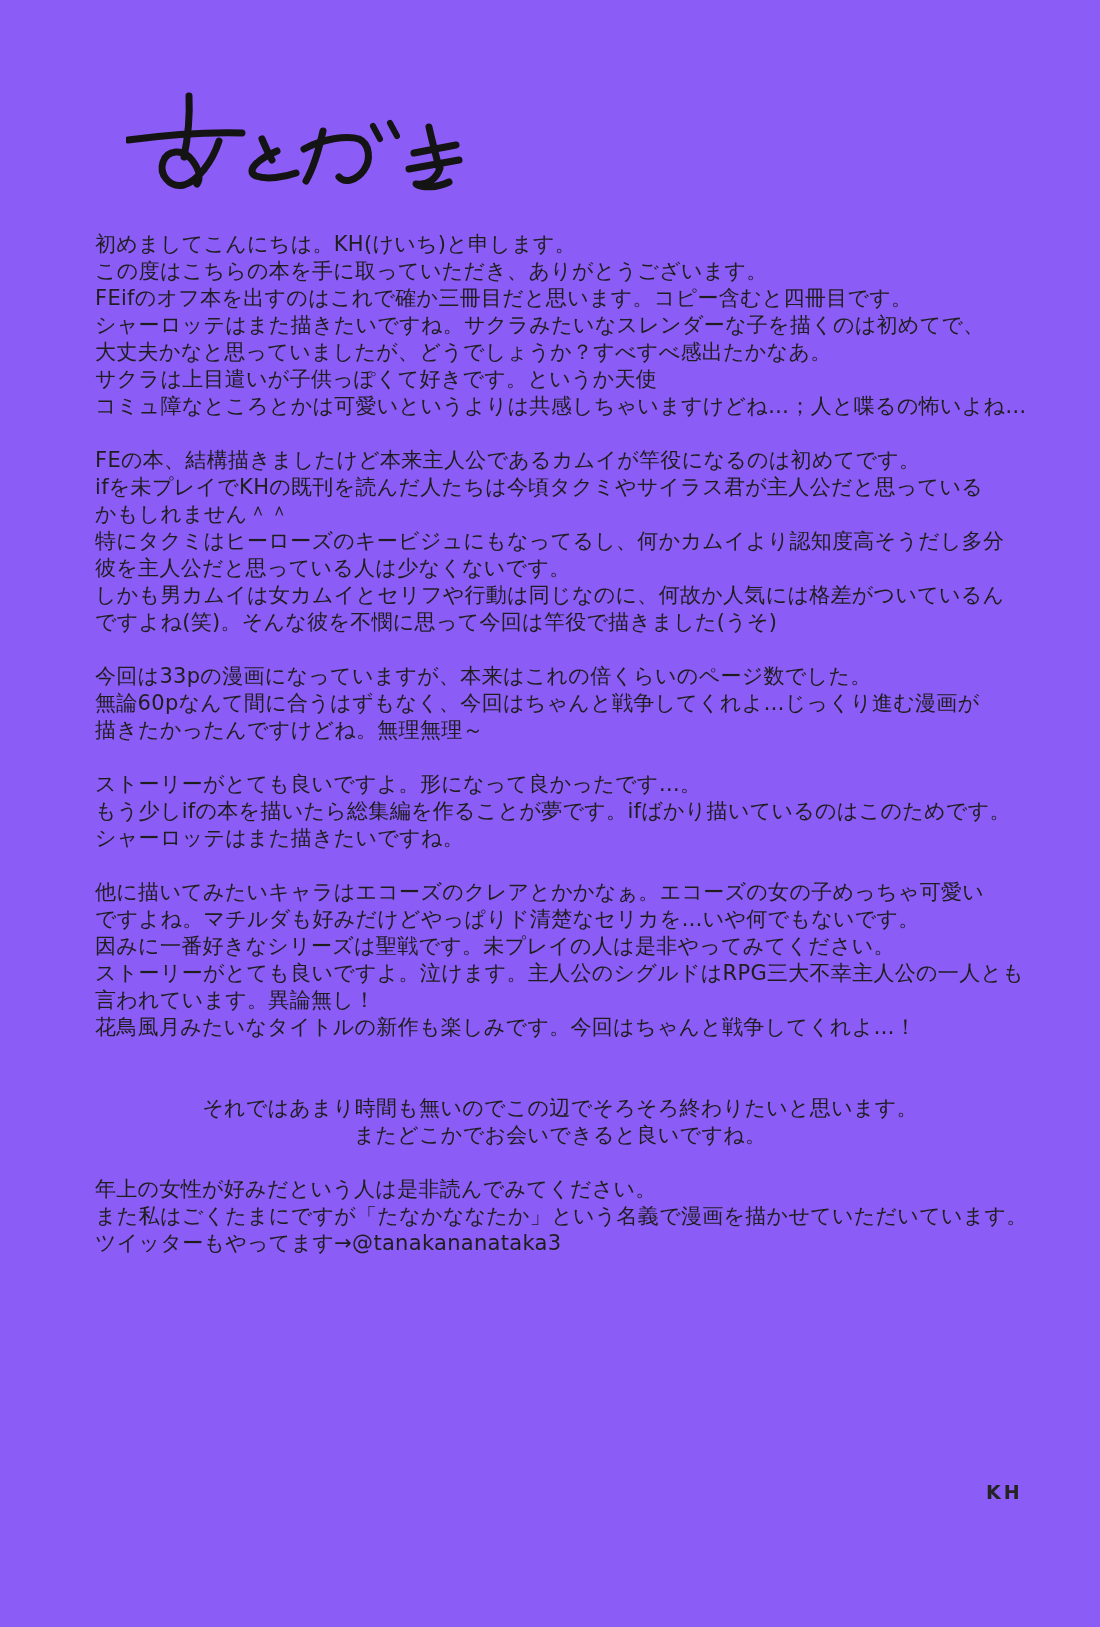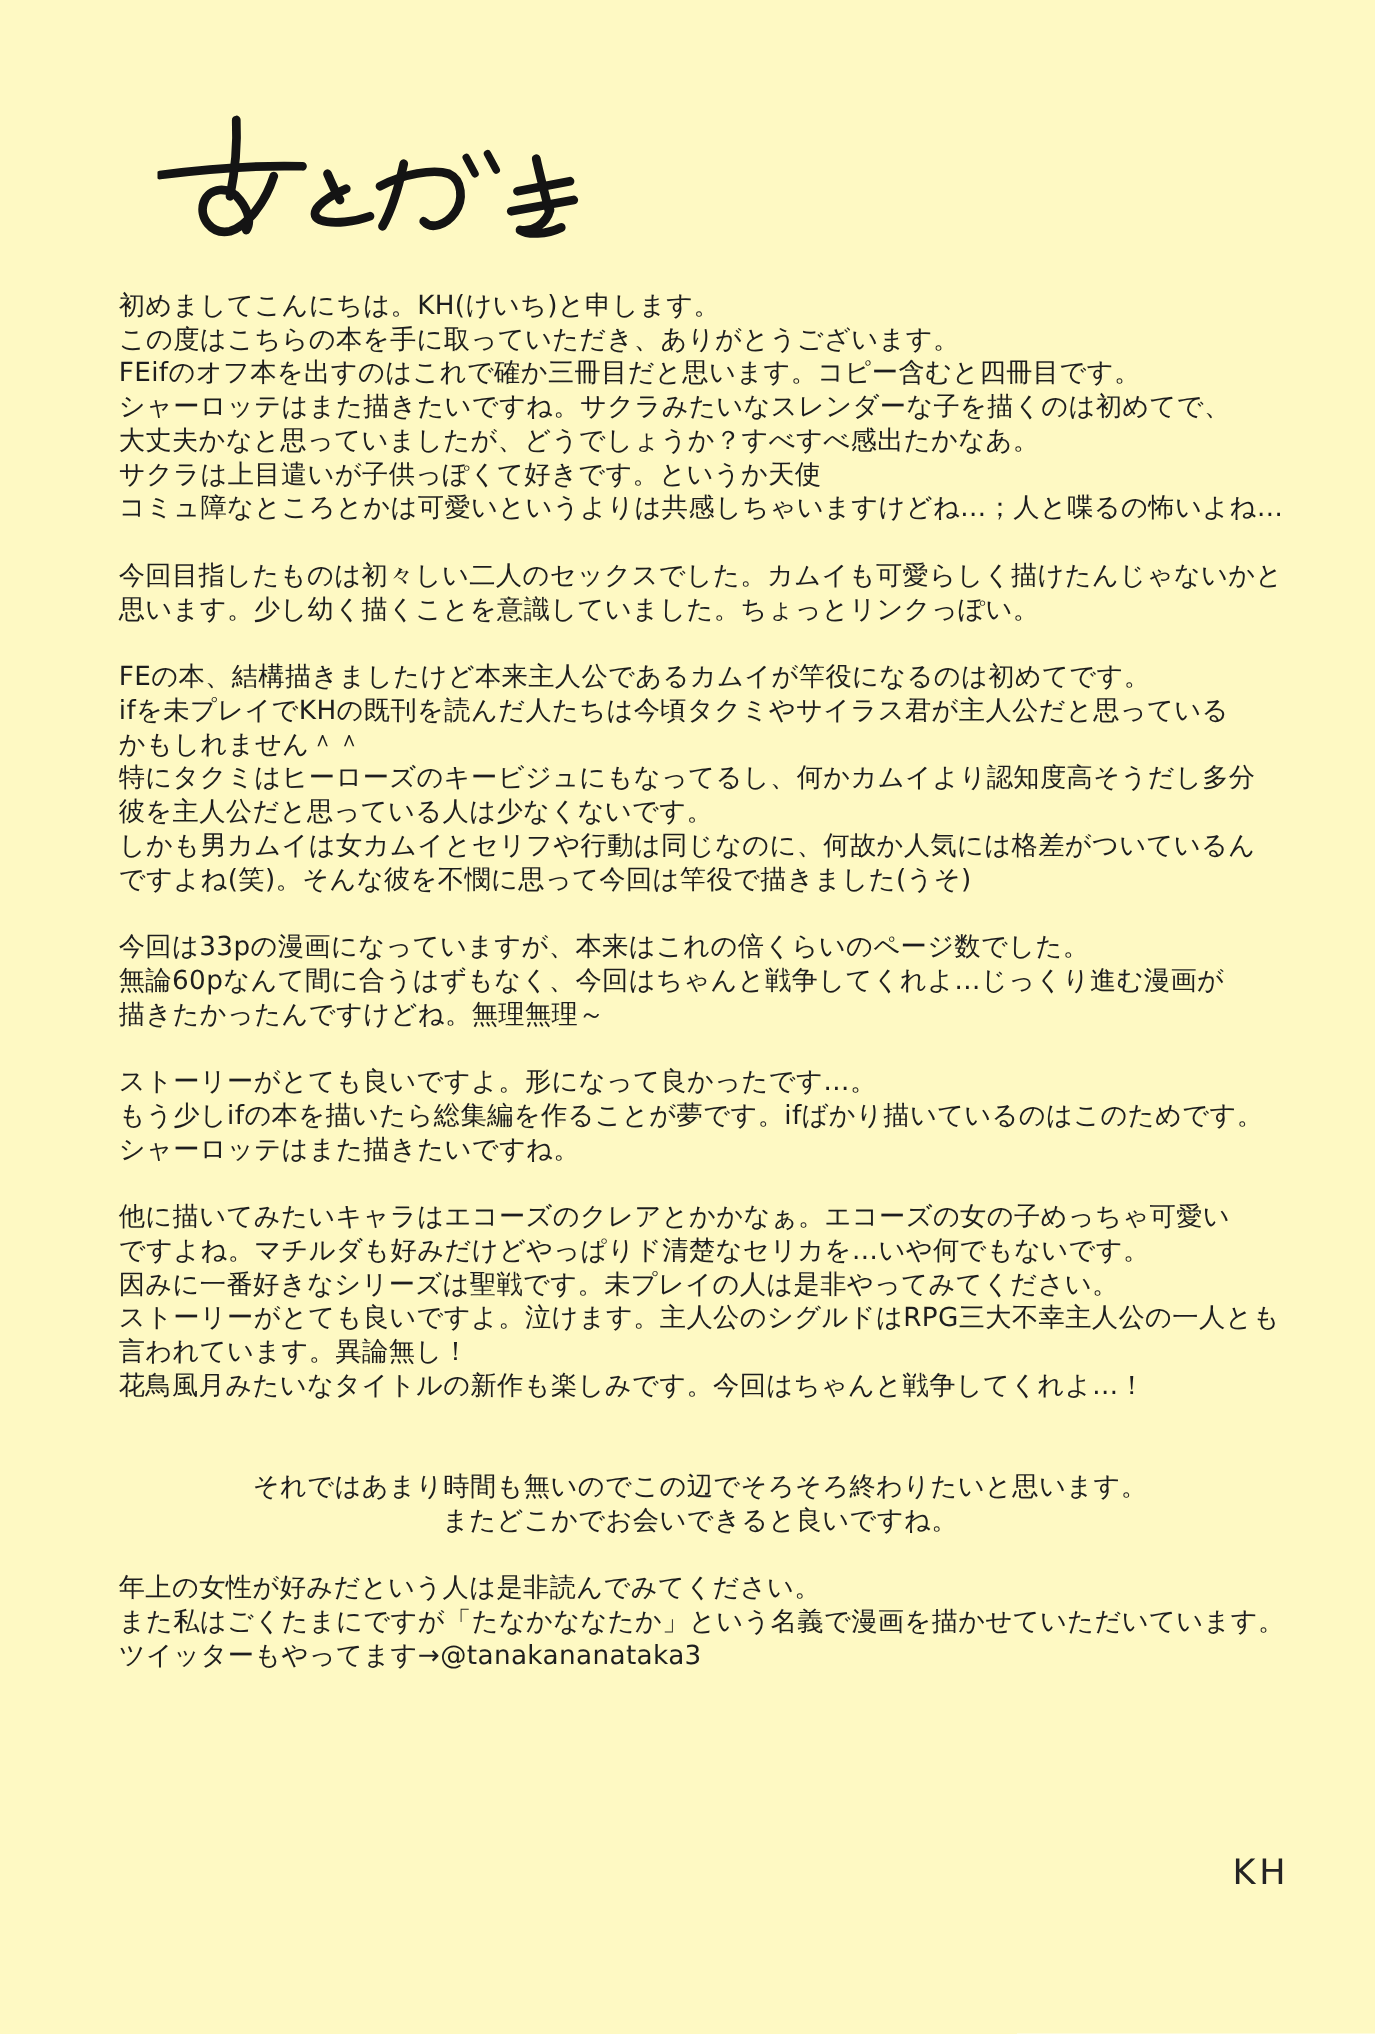--- a/index.html
+++ b/index.html
@@ -4,21 +4,21 @@
 <style>
   html, body {
     margin: 0;
     padding: 0;
     background: #ffffff;
   }
   .page {
     position: relative;
     width: 1100px;
     height: 1627px;
-    background: #fef9c3;
+    background: #8b5cf6;
     overflow: hidden;
     font-family: "DejaVu Sans", sans-serif;
     color: #1e1e1e;
   }
   
   .title-svg {
     position: absolute;
     left: 126px;
     top: 88px;
     width: 340px;
@@ -50,23 +50,24 @@
   }
   .line {
     height: 27px;
     line-height: 27px;
     white-space: pre;
   }
   .signature {
     position: absolute;
     left: 986px;
     top: 1481px;
-    font-size: 28px;
+    font-size: 19px;
     letter-spacing: 3px;
     color: #242424;
+    font-weight: bold;
   }
 </style>
 </head>
 <body>
 
 <div class="page">
 
   <svg class="title-svg" viewBox="0 0 340 112" role="img" aria-label="あとがき">
 
     <path d="M 2,52 C 40,47 80,44 116,45"></path>
@@ -89,24 +90,20 @@
 
   <div class="body-text" id="afterword-container">
       <div class="para">
         <div class="line">初めましてこんにちは。KH(けいち)と申します。</div>
         <div class="line">この度はこちらの本を手に取っていただき、ありがとうございます。</div>
         <div class="line">FEifのオフ本を出すのはこれで確か三冊目だと思います。コピー含むと四冊目です。</div>
         <div class="line">シャーロッテはまた描きたいですね。サクラみたいなスレンダーな子を描くのは初めてで、</div>
         <div class="line">大丈夫かなと思っていましたが、どうでしょうか？すべすべ感出たかなあ。</div>
         <div class="line">サクラは上目遣いが子供っぽくて好きです。というか天使</div>
         <div class="line">コミュ障なところとかは可愛いというよりは共感しちゃいますけどね…；人と喋るの怖いよね…</div>
-      </div>
-      <div class="para">
-        <div class="line">今回目指したものは初々しい二人のセックスでした。カムイも可愛らしく描けたんじゃないかと</div>
-        <div class="line">思います。少し幼く描くことを意識していました。ちょっとリンクっぽい。</div>
       </div>
       <div class="para">
         <div class="line">FEの本、結構描きましたけど本来主人公であるカムイが竿役になるのは初めてです。</div>
         <div class="line">ifを未プレイでKHの既刊を読んだ人たちは今頃タクミやサイラス君が主人公だと思っている</div>
         <div class="line">かもしれません＾＾</div>
         <div class="line">特にタクミはヒーローズのキービジュにもなってるし、何かカムイより認知度高そうだし多分</div>
         <div class="line">彼を主人公だと思っている人は少なくないです。</div>
         <div class="line">しかも男カムイは女カムイとセリフや行動は同じなのに、何故か人気には格差がついているん</div>
         <div class="line">ですよね(笑)。そんな彼を不憫に思って今回は竿役で描きました(うそ)</div>
       </div>

